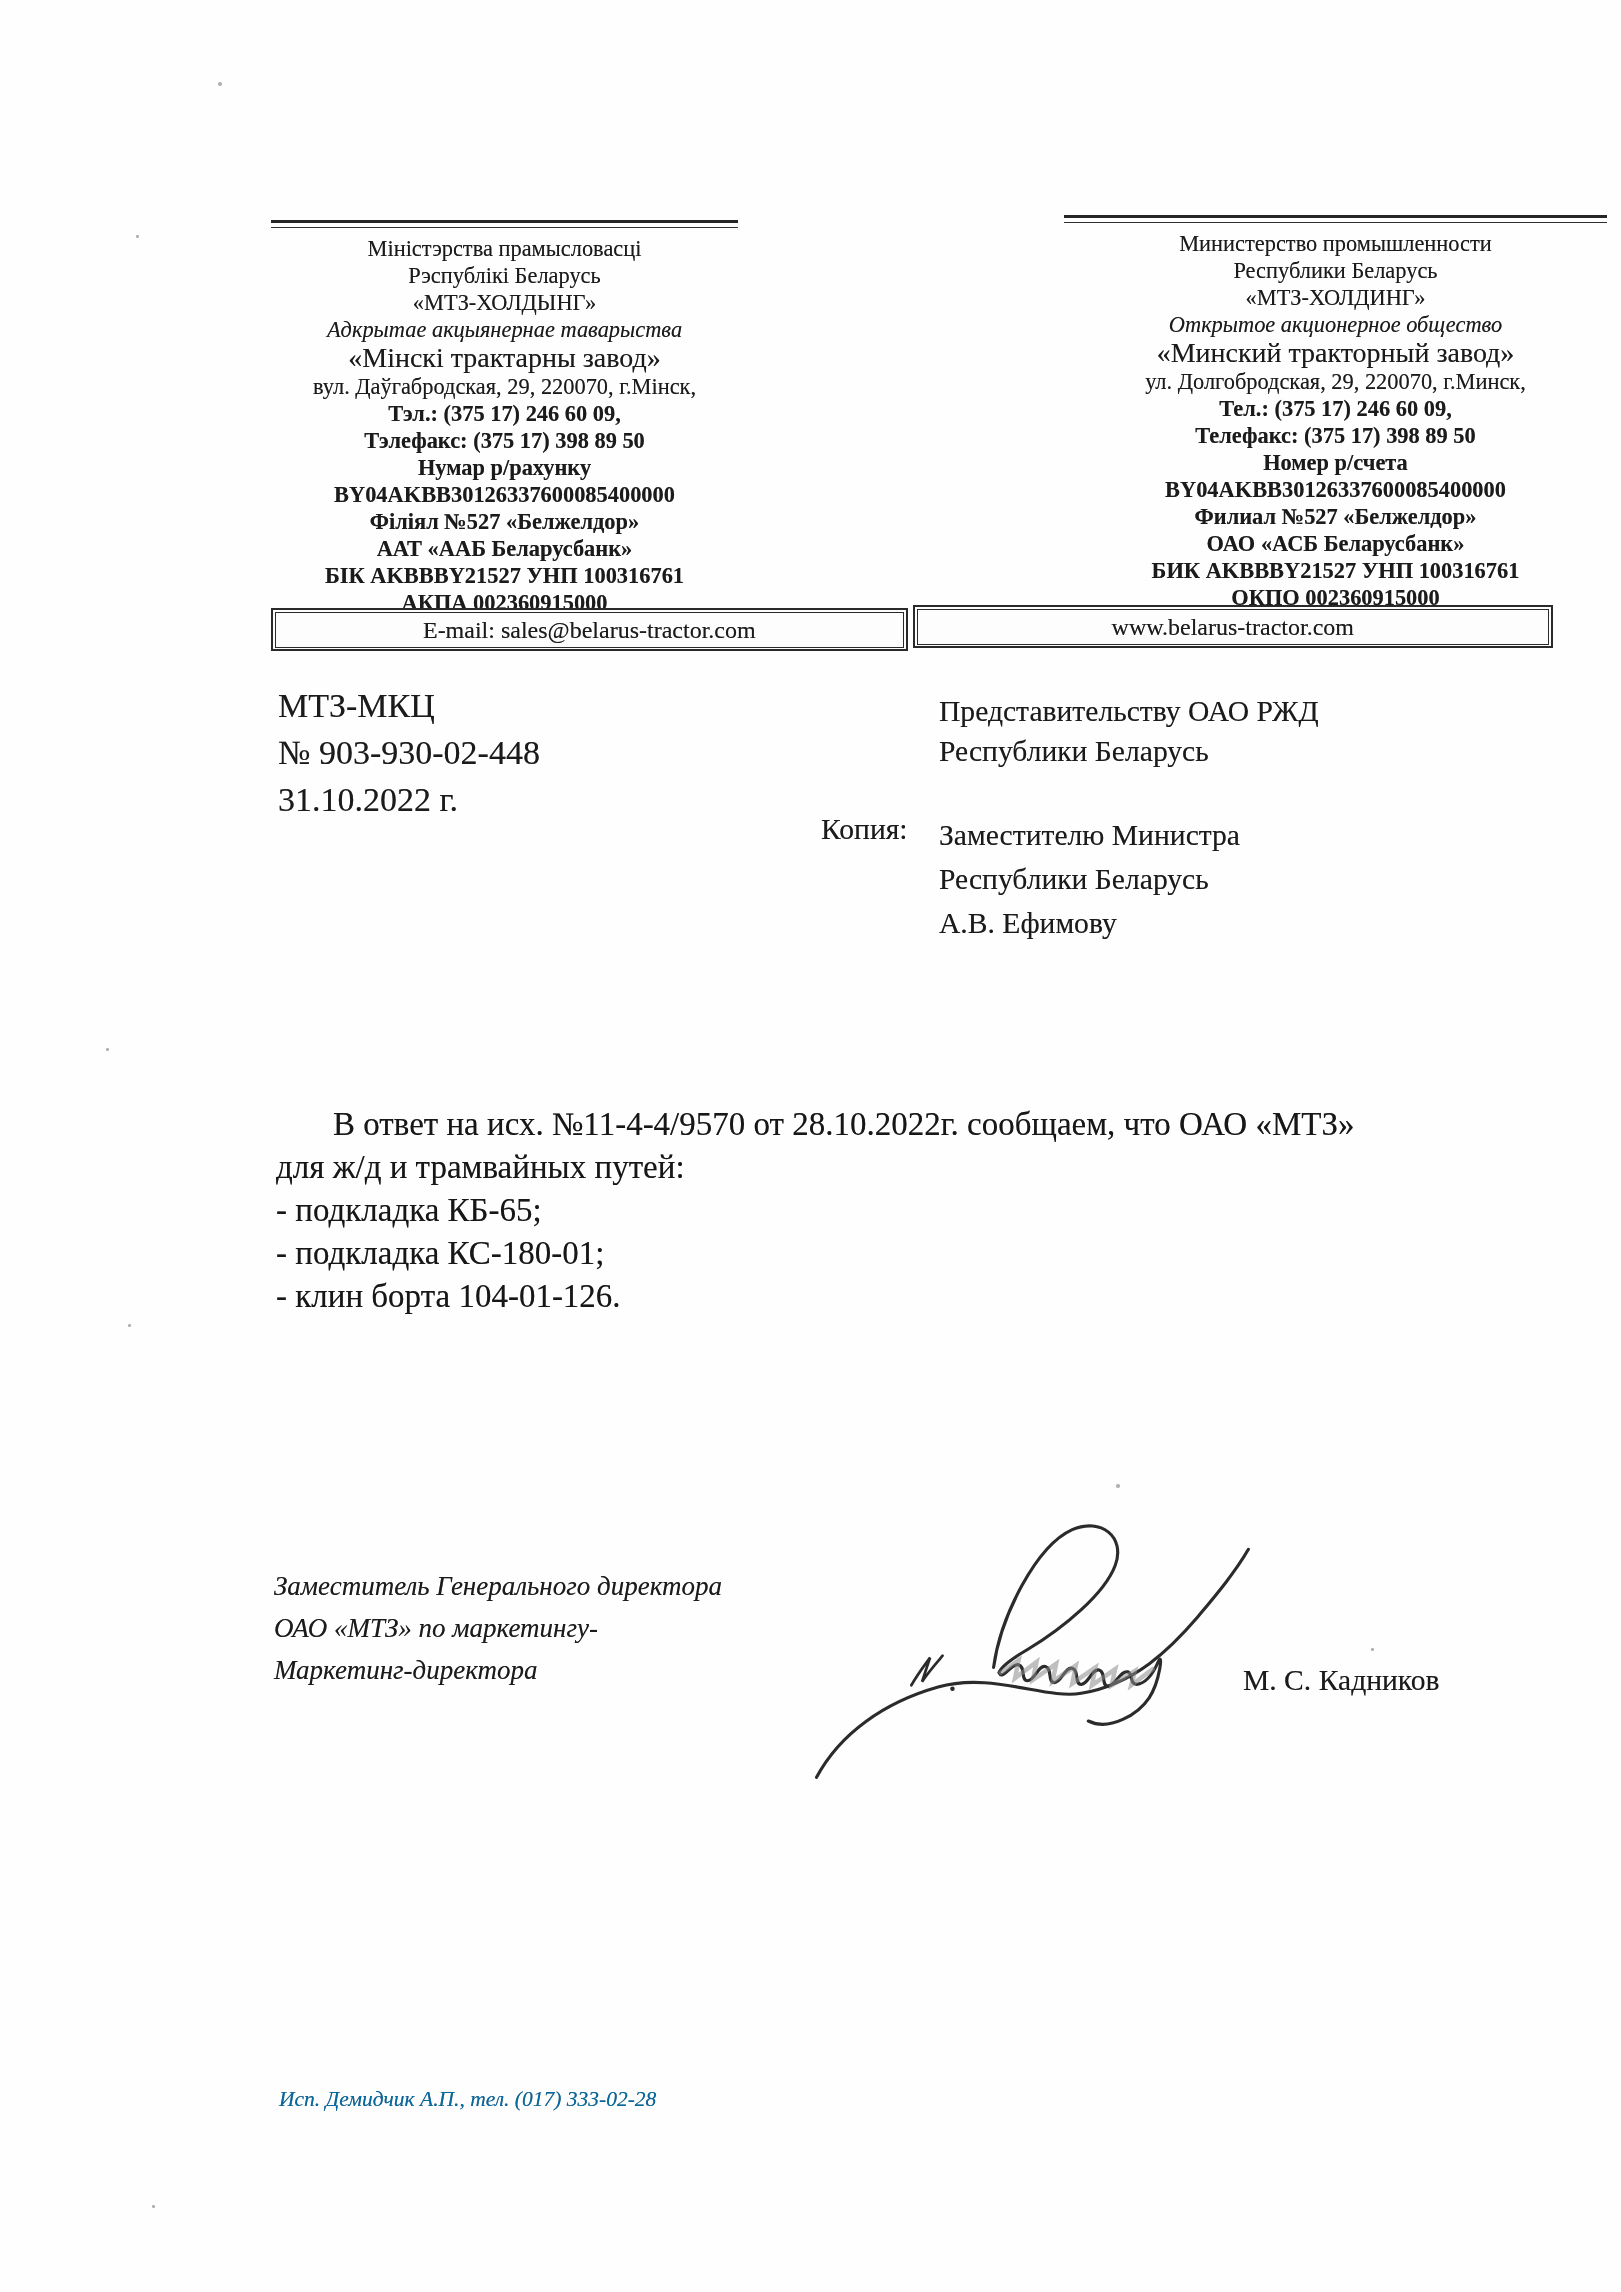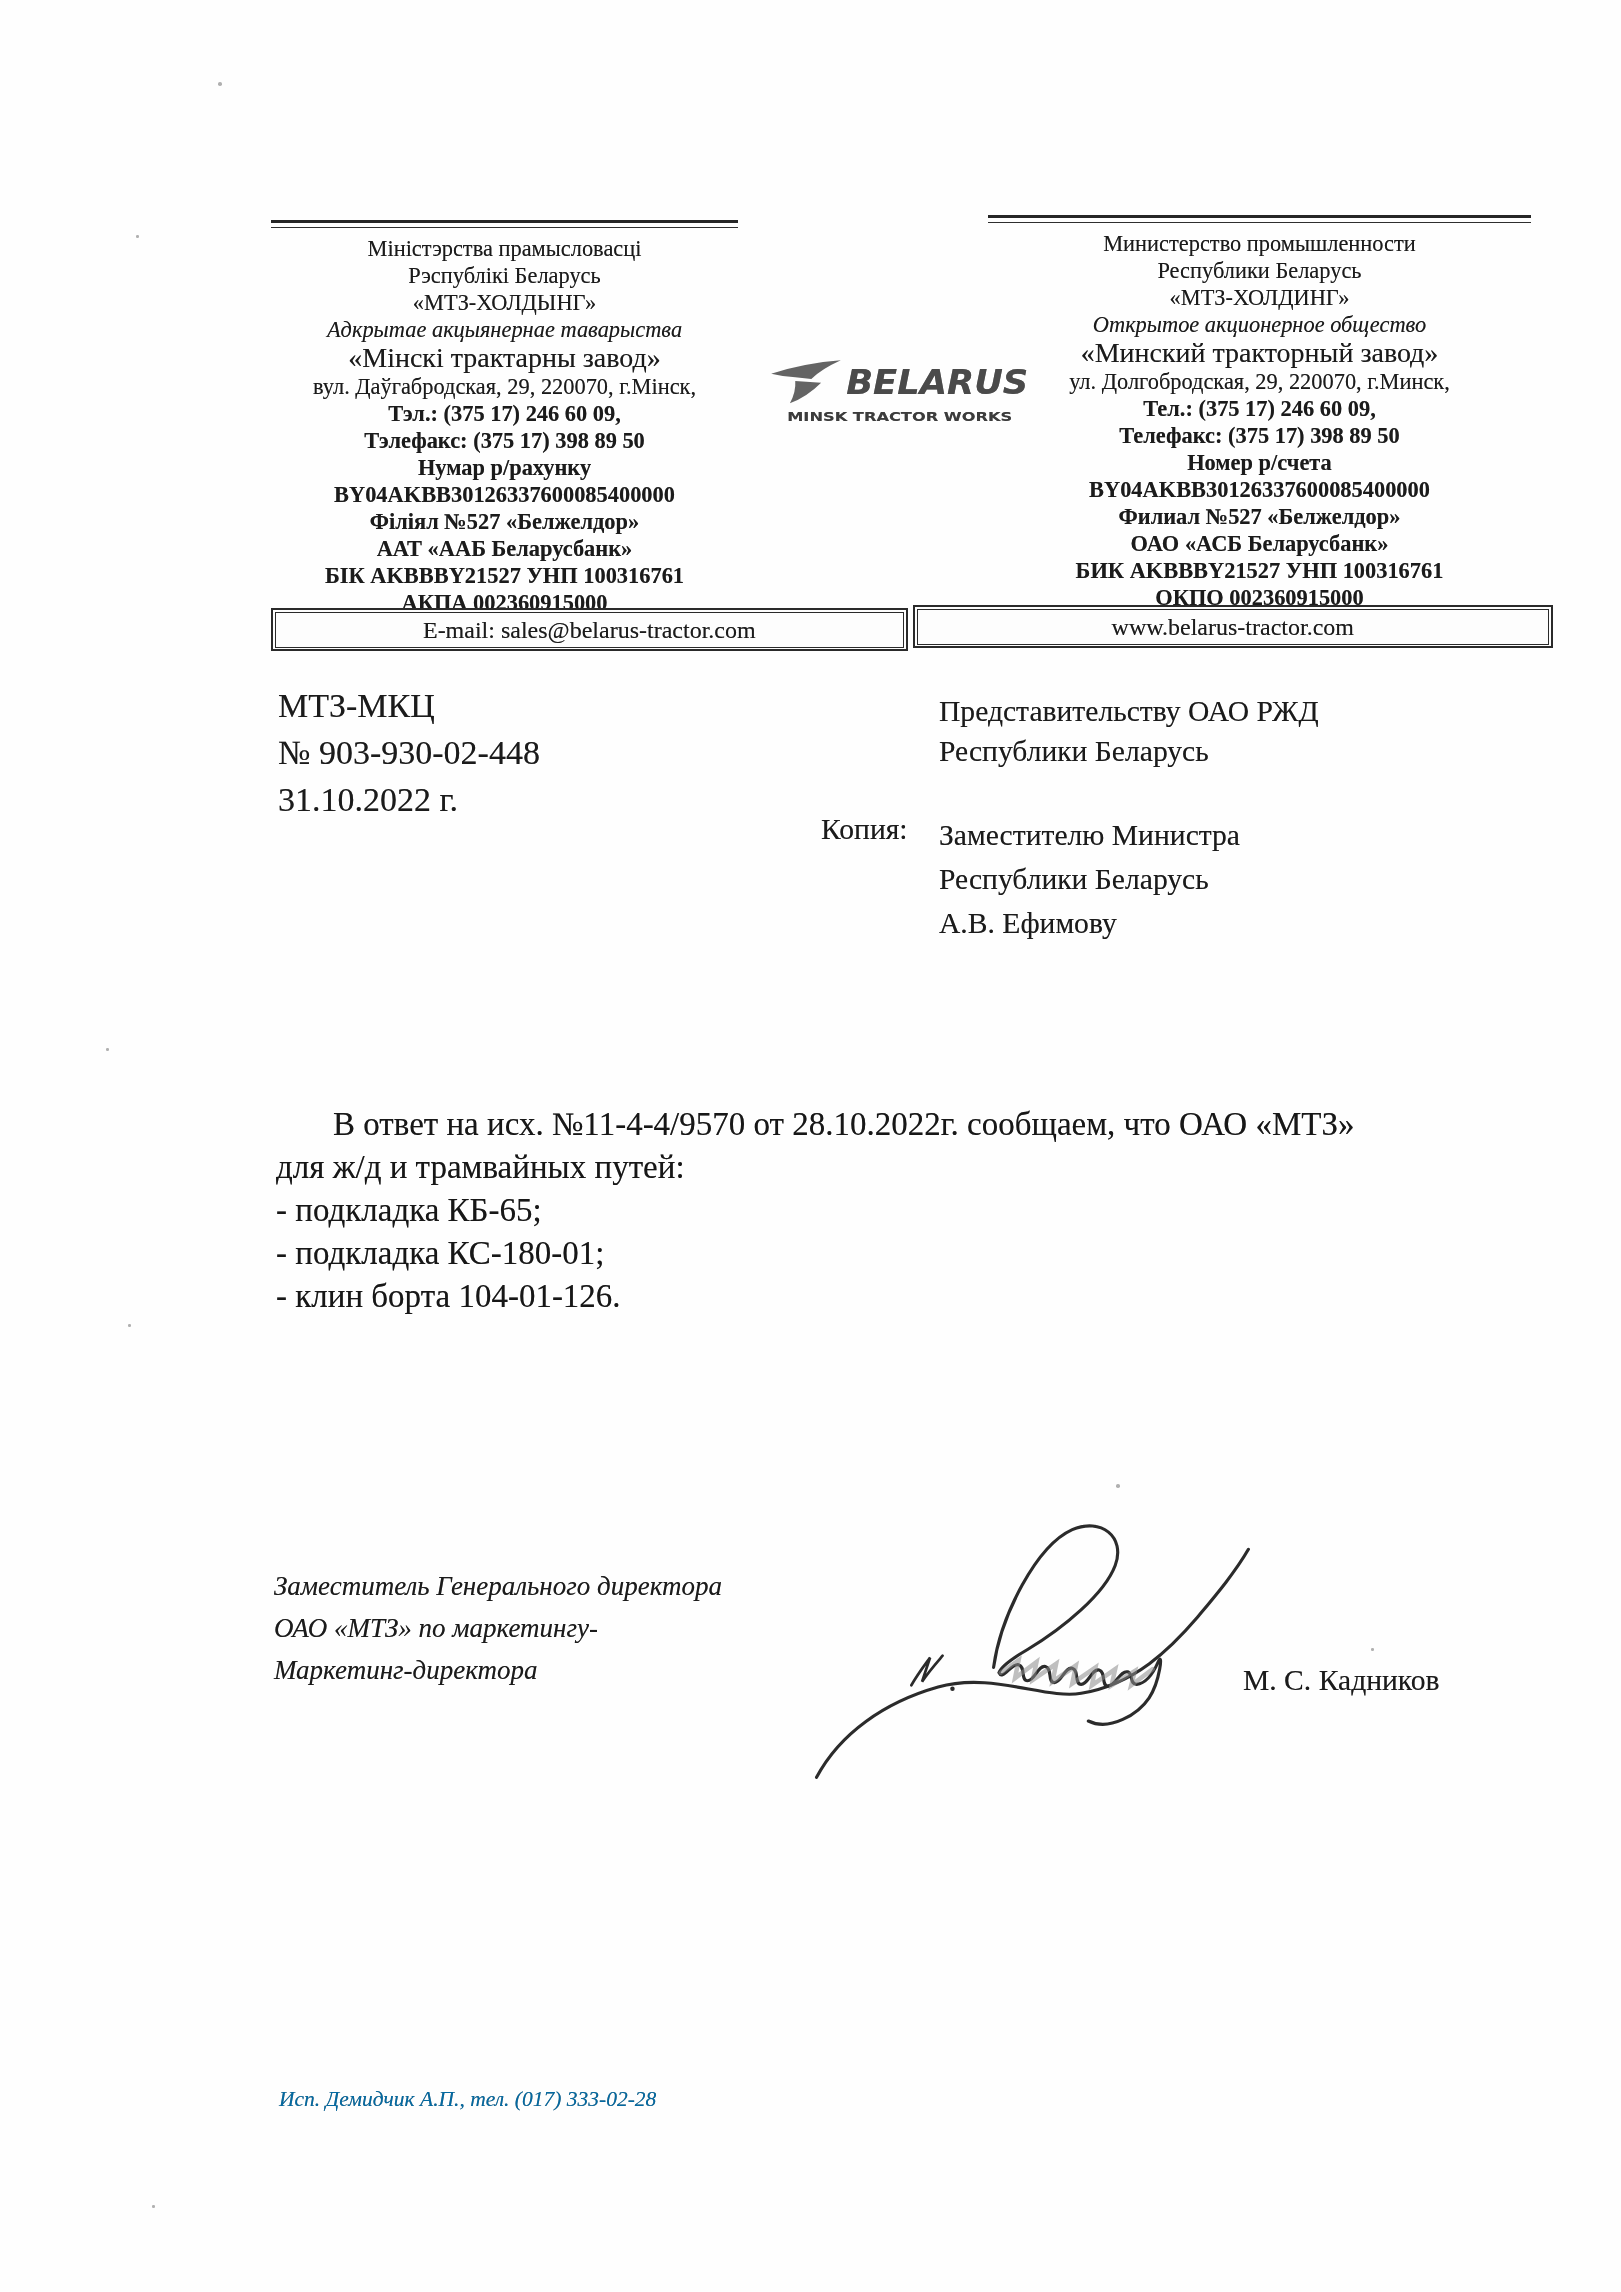--- a/index.html
+++ b/index.html
@@ -6,21 +6,21 @@
   .page {
     position:relative; width:1621px; height:2293px;
     background:#fefefe; overflow:hidden;
     font-family:"Liberation Serif","DejaVu Serif",serif;
     color:#1b1b1b;
     text-shadow:0 0 0.5px rgba(20,20,20,.5);
   }
   
   .lh-col { position:absolute; text-align:center; }
   .lh-left  { left:271px; top:220px; width:467px; }
-  .lh-right { left:988px; top:215px; width:543px; }
+  .lh-right { left:1064px; top:215px; width:543px; }
   .rule { height:3.6px; border-top:3.6px solid #262626; border-bottom:1.8px solid #2e2e2e; margin-bottom:7.2px; }
   .lh-line { font-size:22.4px; line-height:27px; white-space:nowrap; }
   .lh-line.it { font-style:italic; }
   .lh-line.lg { font-size:28px; line-height:30px; }
   .lh-line.bd { font-weight:bold; }
   .logo { position:absolute; left:767px; top:355px; width:269px; height:75px; }
   .contact-box { position:absolute; border:2.7px solid #2a2a2a; padding:1.8px; background:#fdfdfd; }
   .contact-box .inner { border:0.9px solid #2a2a2a; text-align:center; font-size:24px; line-height:32px; padding:0.9px 5.4px; white-space:nowrap; }
   .email-box { left:271px; top:608px; width:629px; }
   .web-box   { left:913px; top:605px; width:632px; }
@@ -79,30 +79,20 @@
     <div class="lh-line bd">Тел.: (375 17) 246 60 09,</div>
     <div class="lh-line bd">Телефакс: (375 17) 398 89 50</div>
     <div class="lh-line bd">Номер р/счета</div>
     <div class="lh-line bd">BY04AKBB30126337600085400000</div>
     <div class="lh-line bd">Филиал №527 «Белжелдор»</div>
     <div class="lh-line bd">ОАО «АСБ Беларусбанк»</div>
     <div class="lh-line bd">БИК AKBBBY21527 УНП 100316761</div>
     <div class="lh-line bd">ОКПО 002360915000</div>
   </div>
 
-  <div class="logo">
-    <svg width="269" height="75" viewBox="0 0 300 84" xmlns="http://www.w3.org/2000/svg">
-      <g fill="#4a4a4a" opacity="0.85">
-        <path d="M4 21 Q42 9 82 6 Q60 16 49 27 L31 25 Q16 24 4 21 Z"></path>
-        <path d="M31 29 L60 31 Q44 47 25 54 Q32 41 31 29 Z"></path>
-      </g>
-      <text x="88" y="44" font-family="DejaVu Sans, sans-serif" font-weight="bold" font-style="italic" font-size="37" fill="#4a4a4a" textLength="204" lengthAdjust="spacingAndGlyphs">BELARUS</text>
-      <text x="22" y="74" font-family="DejaVu Sans, sans-serif" font-weight="bold" font-size="13.5" fill="#3c3c3c" textLength="252" lengthAdjust="spacingAndGlyphs">MINSK TRACTOR WORKS</text>
-    </svg>
-  </div>
 
   <div class="contact-box email-box">
     <div class="inner">E-mail: sales@belarus-tractor.com</div>
   </div>
   <div class="contact-box web-box">
     <div class="inner">www.belarus-tractor.com</div>
   </div>
 
   <div class="ref-block">
     <div>МТЗ-МКЦ</div>

